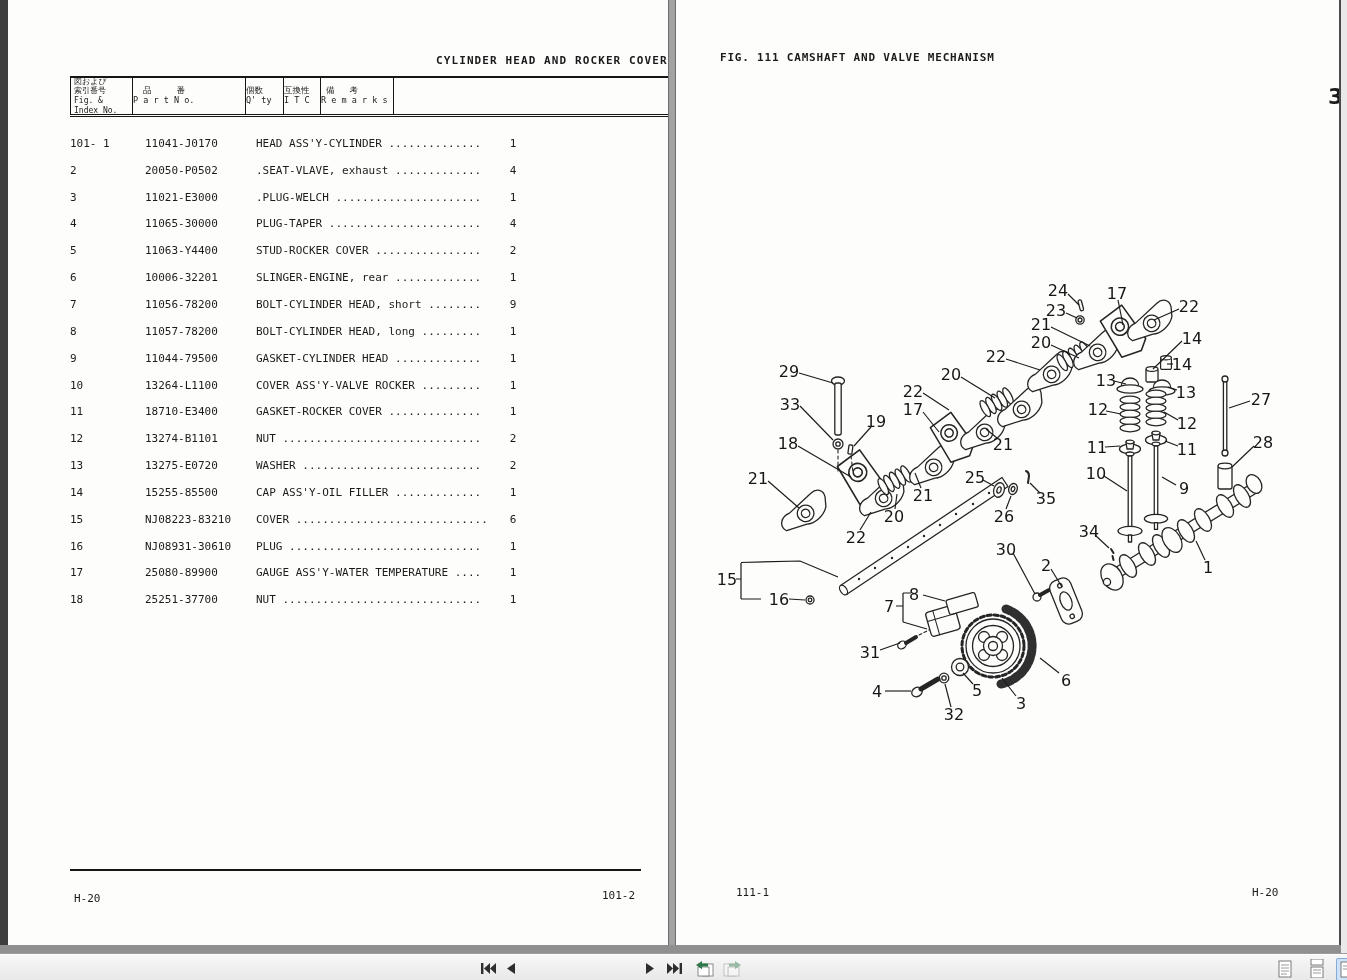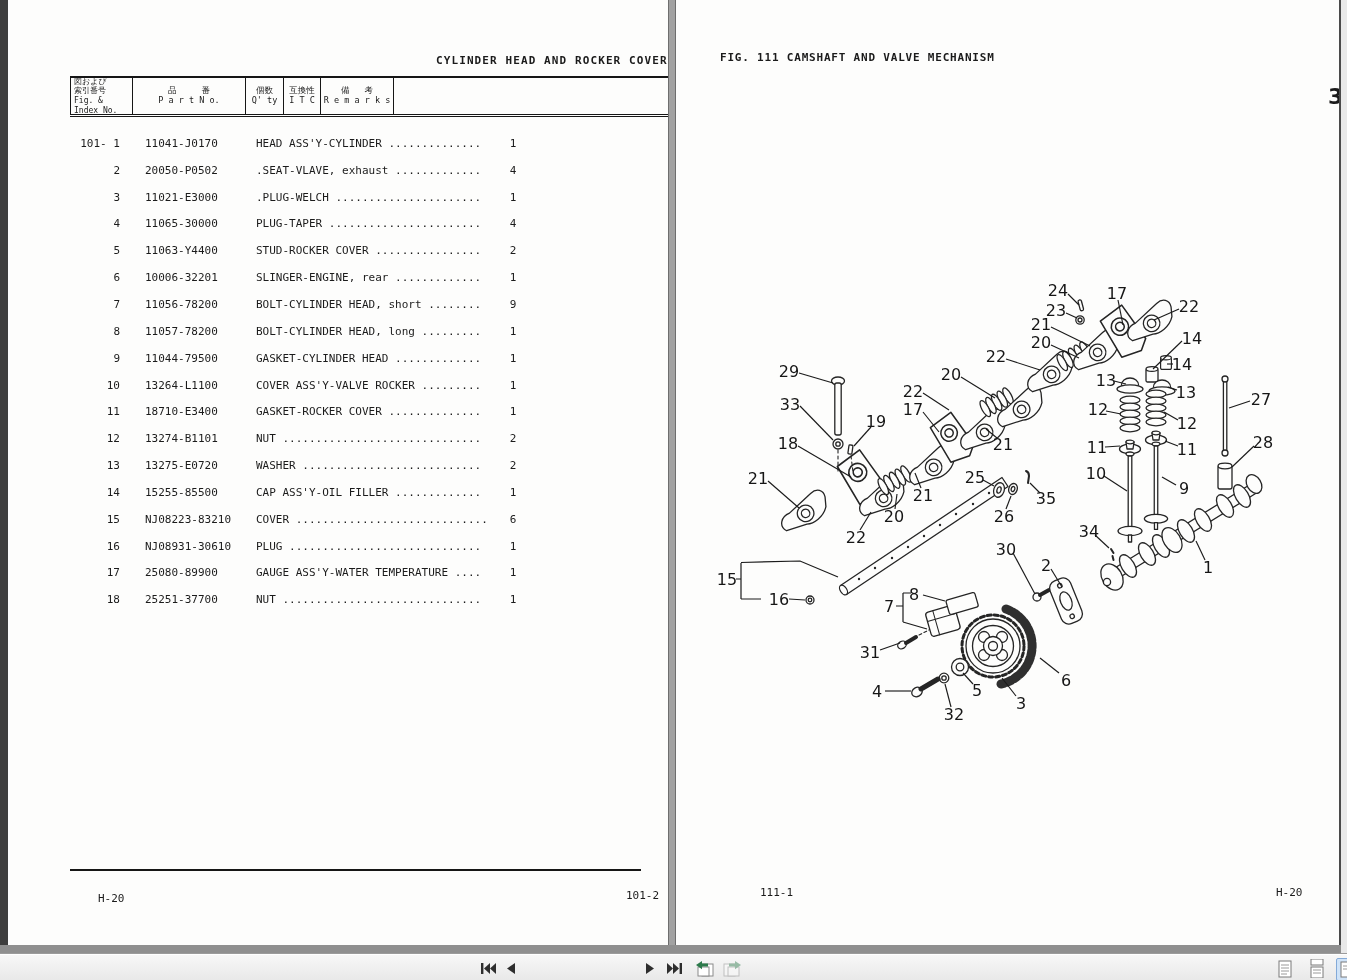--- a/index.html
+++ b/index.html
@@ -11,36 +11,36 @@
   #left-edge{position:absolute;left:0;top:0;width:8px;height:945px;background:#3e3e3e;}
   #page-gap{position:absolute;left:668px;top:0;width:8px;height:945px;background:#a2a2a2;
             border-left:1px solid #6e6e6e;border-right:1px solid #6e6e6e;box-sizing:border-box;}
   #right-strip{position:absolute;left:1341px;top:0;width:6px;height:953px;background:#e9e9e9;}
 
   
   #lp-title{position:absolute;left:428px;top:54px;font-size:11px;letter-spacing:1.1px;font-weight:bold;}
   #ptable-head{position:absolute;left:62px;top:76px;width:615px;height:41px;box-sizing:border-box;
      border-top:2px solid #161616;border-bottom:3px double #161616;display:flex;}
   .hcell{box-sizing:border-box;border-right:1px solid #161616;display:flex;flex-direction:column;
-     justify-content:center;align-items:center;overflow:hidden;line-height:1.15;}
+     justify-content:center;overflow:hidden;line-height:1.15;}
   .hcell:first-child{border-left:1px solid #161616;align-items:flex-start;padding-left:3px;}
   .jp{font-size:8.5px;}
   .en{font-size:8.5px;}
   .tiny{font-size:8px;line-height:1.2;}
   .ls-part{letter-spacing:10px;text-indent:10px;}
   .ls-desc{letter-spacing:30px;text-indent:30px;}
   .ls-rem{letter-spacing:5px;text-indent:5px;}
   #ptable-rows{position:absolute;left:62px;top:130px;width:571px;}
   .prow{height:26.85px;display:flex;align-items:center;font-size:11px;white-space:pre;}
-  .c-idx{width:50px;text-align:right;}
+  .c-idx{width:50px;}
   .c-part{margin-left:25px;width:111px;}
   .c-desc{width:236px;}
   .c-qty{width:42px;text-align:center;}
   #lp-rule{position:absolute;left:62px;top:869px;width:571px;height:2px;background:#161616;}
-  .footer{position:absolute;font-size:11px;margin-left:24px;}
+  .footer{position:absolute;font-size:11px;}
 
   
   #rp-title{position:absolute;left:44px;top:51px;font-size:11px;letter-spacing:0.8px;font-weight:bold;}
   #rp-tab{position:absolute;left:652px;top:84px;font-size:22px;font-weight:bold;font-family:"DejaVu Sans",sans-serif;}
   #diagram{position:absolute;left:0;top:0;}
   #diagram .part{stroke:#252525;stroke-width:1.3;fill:#fdfdfc;stroke-linejoin:round;stroke-linecap:round;}
   #diagram .dots{fill:#252525;stroke:none;}
   #label-layer text{font-family:"DejaVu Sans",sans-serif;font-size:16px;fill:#161616;
       text-anchor:middle;dominant-baseline:central;}
   #label-layer line{stroke:#1b1b1b;stroke-width:1.15;}

